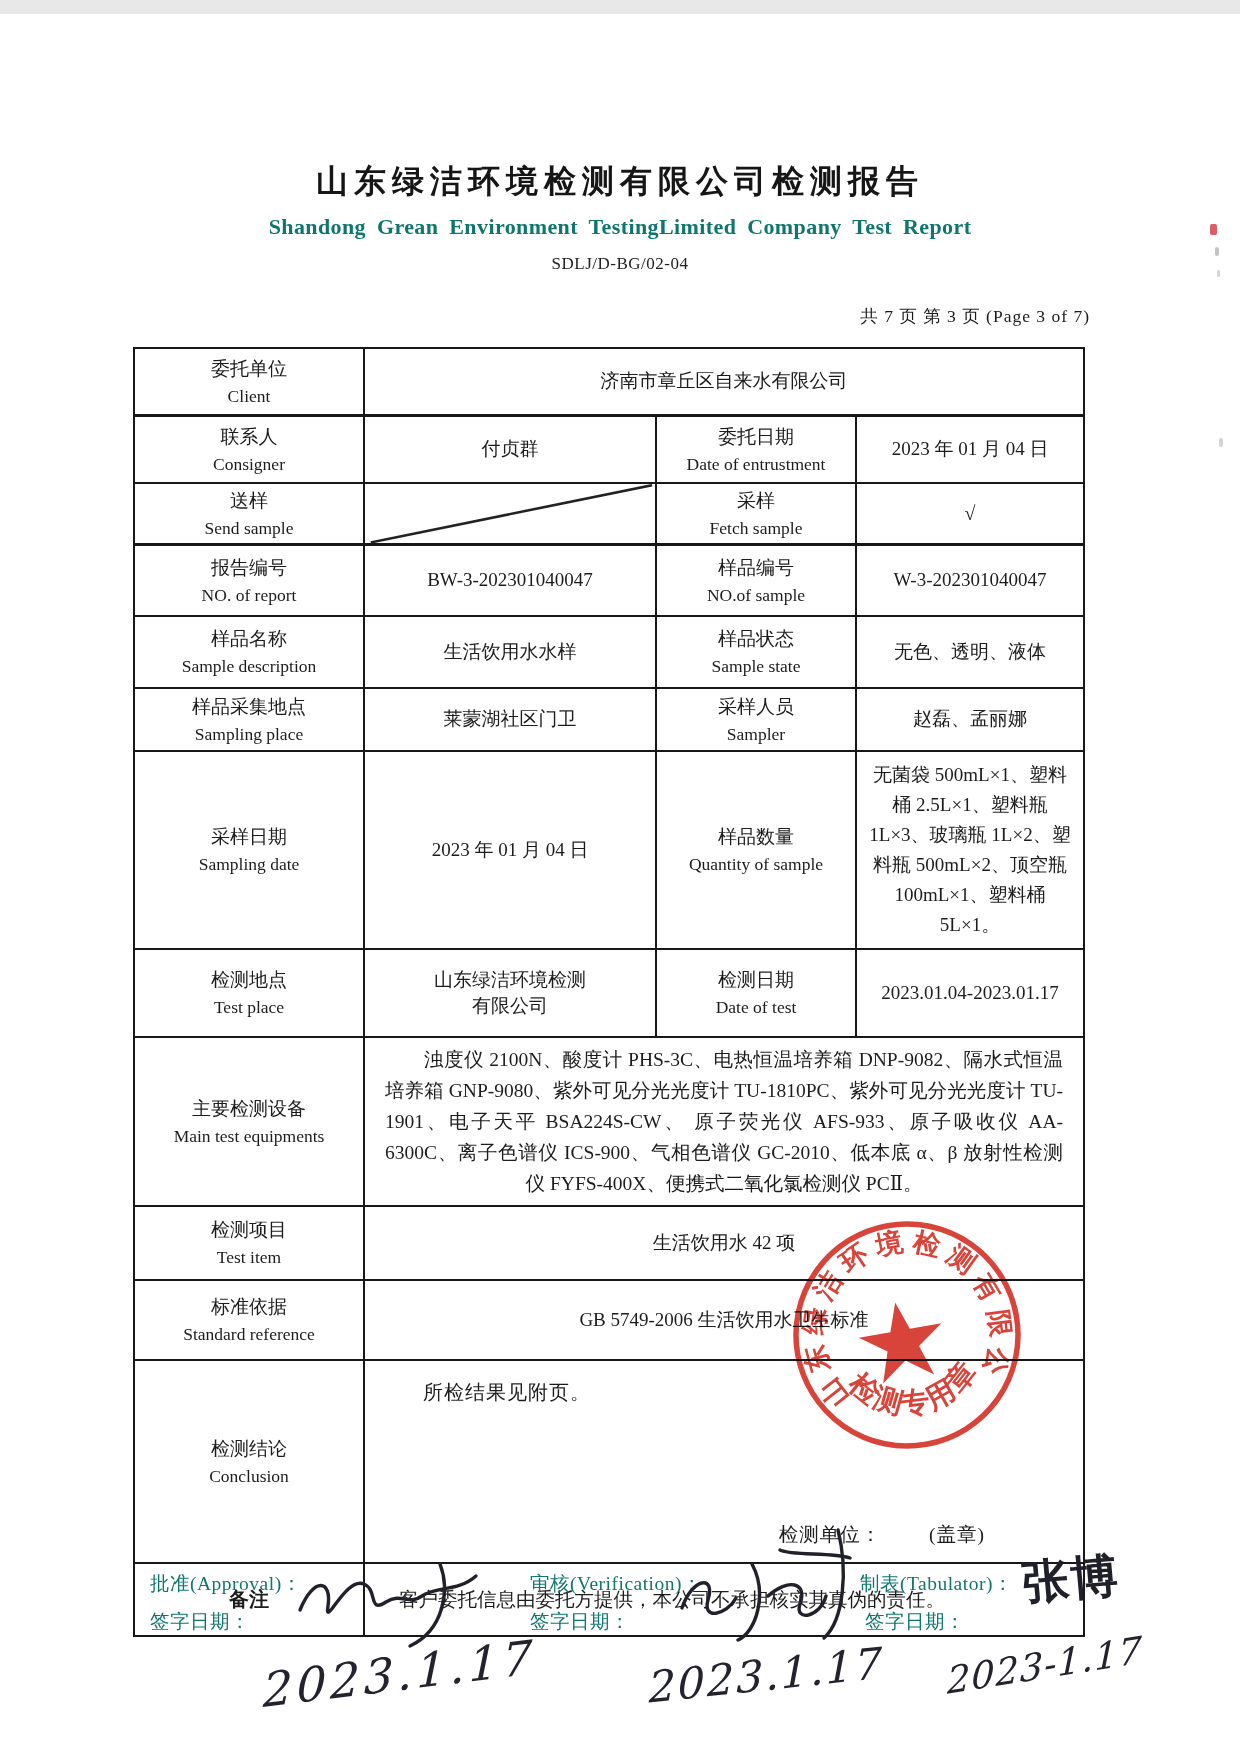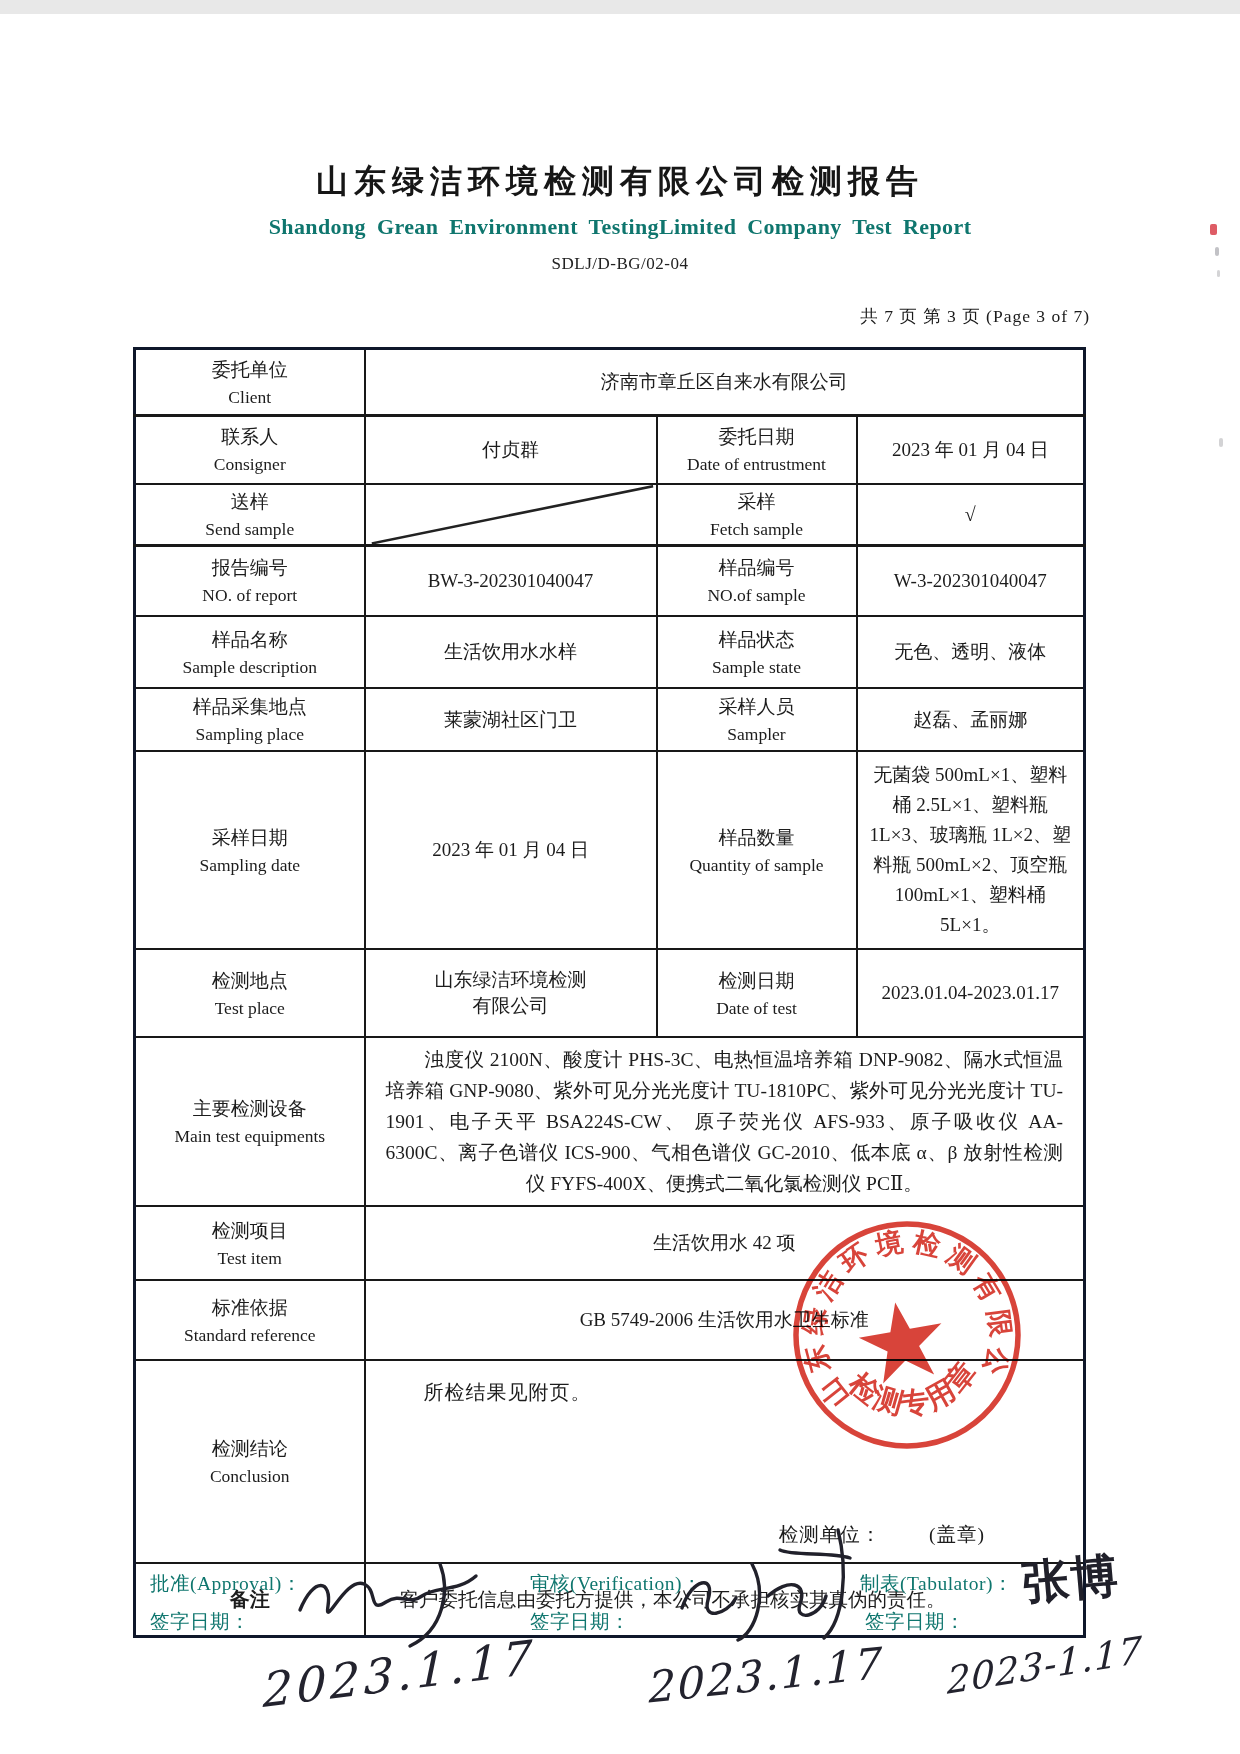--- a/index.html
+++ b/index.html
@@ -36,21 +36,21 @@
     position:absolute;left:133px;top:333px;width:950px;
     border-collapse:collapse;table-layout:fixed;
     font-size:19px;color:#1c1c1c;
   }
   .report-table td{
     border:2px solid #181818;
     text-align:center;vertical-align:middle;
     padding:2px 6px;
     overflow:hidden;
   }
-  .report-table{border:3px solid #0f172a;padding-left:48px;}
+  .report-table{border:1px solid #0f172a;padding-left:48px;}
   tr.r1 td,tr.r3 td{border-bottom-width:3px;}
   .lbl .cn{display:block;font-size:19px;line-height:29px;}
   .lbl .en{display:block;font-size:17.5px;line-height:26px;}
   .preline{white-space:pre-line;}
   .val-left{text-align:left;padding:8px 10px !important;line-height:30px;}
   .equip-cell{
     text-align:justify !important;text-align-last:center;
     padding:6px 20px !important;line-height:31px;font-size:19.5px;
     text-indent:2em;
   }

